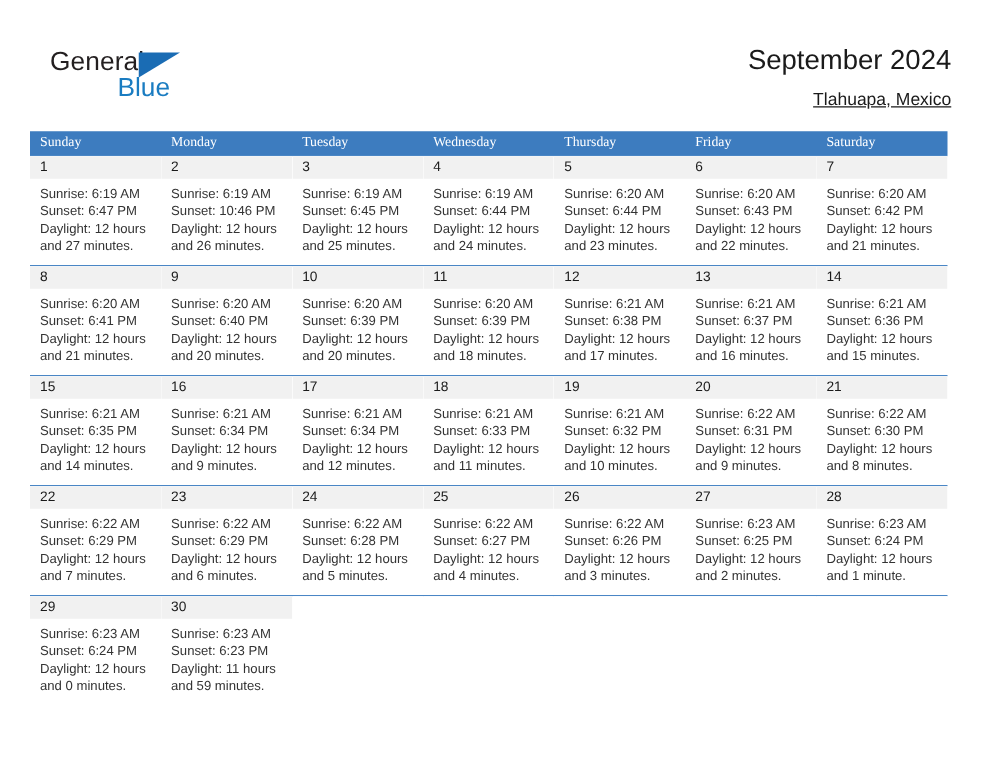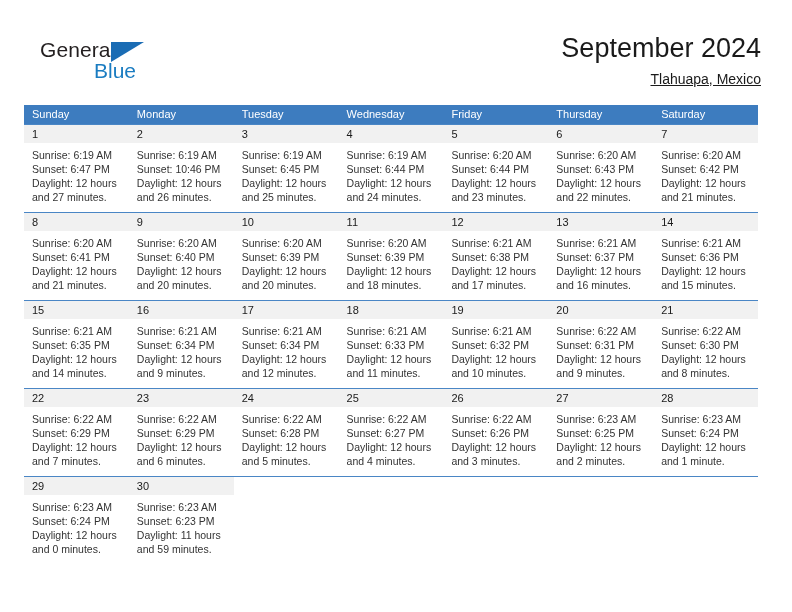--- a/index.html
+++ b/index.html
@@ -63,21 +63,21 @@
     line-height: 24px;
   }
 
   .title-block {
     position: absolute;
     right: 35px;
     top: 32px;
     text-align: right;
   }
   .cal-title {
-    font-size: 27px;
+    font-size: 22px;
     color: #1a1a1a;
     line-height: 32px;
     font-weight: normal;
     margin: 0;
     white-space: nowrap;
   }
   .cal-sub {
     font-size: 14px;
     color: #1a1a1a;
     line-height: 18px;
@@ -100,20 +100,21 @@
     background: #3d7cbf;
   }
   .dow {
     flex: 1 1 0;
     color: #ffffff;
     font-size: 11px;
     line-height: 19px;
     padding-left: 8px;
     box-sizing: border-box;
     white-space: nowrap;
+    font-family: Liberation Serif, serif;
   }
 
   .week {
     display: flex;
     width: 734px;
     border-top: 1px solid #4a86c5;
   }
   .cell {
     flex: 1 1 0;
     width: 104.857px;
@@ -166,22 +167,22 @@
     </div>
 
   </div>
 
   <div class="calendar">
     <div class="dow-row">
       <div class="dow">Sunday</div>
       <div class="dow">Monday</div>
       <div class="dow">Tuesday</div>
       <div class="dow">Wednesday</div>
+      <div class="dow">Thursday</div>
       <div class="dow">Friday</div>
-      <div class="dow">Thursday</div>
       <div class="dow">Saturday</div>
     </div>
     <div id="weeks-host">
         <div class="week">
           <div class="cell">
             <div class="daynum">1</div>
             <div class="info">
               <div>Sunrise: 6:19 AM</div>
               <div>Sunset: 6:47 PM</div>
               <div>Daylight: 12 hours</div>

